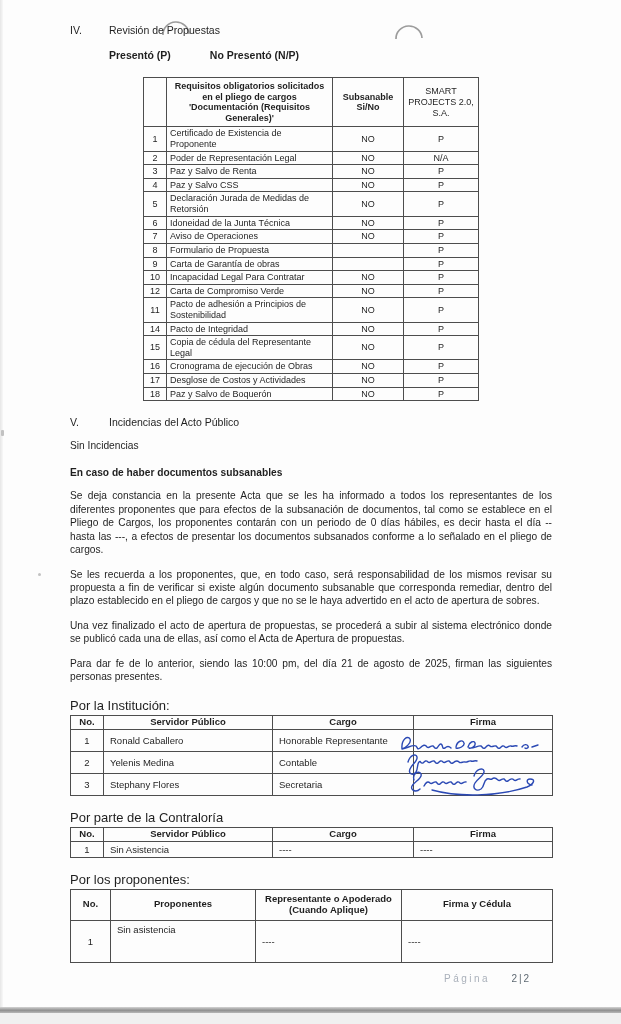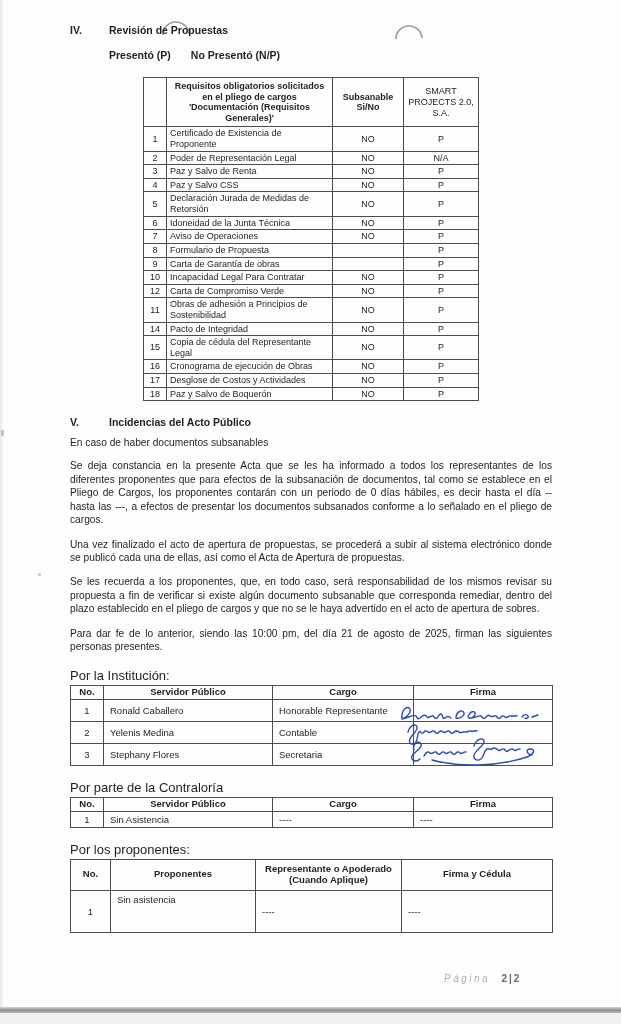--- a/index.html
+++ b/index.html
@@ -12,56 +12,56 @@
     background:linear-gradient(90deg,#e6e6e6,#f8f8f8);}
   .speck{position:absolute;background:#c2c2c2;border-radius:50%;}
   .scan-edge{position:absolute;left:0;top:1007px;width:100%;height:6px;
     background:linear-gradient(180deg,#d4d4d4,#8f8f8f 55%,#b7b7b7);}
   .below-edge{position:absolute;left:0;top:1013px;width:100%;height:11px;background:#f0f0f0;}
 
   .punch-hole{position:absolute;}
 
   .content{position:absolute;left:70px;top:24px;width:482px;}
 
-  .sec-heading{display:flex;font-weight:bold;font-size:10.5px;}
+  .sec-heading{display:flex;font-weight:normal;font-size:10.5px;}
   .sec-heading .sec-num{width:39px;flex:0 0 39px;}
-  .legend{margin-top:13px;padding-left:39px;font-weight:bold;font-size:10.5px;display:flex;gap:20px;}
+  .legend{margin-top:13px;padding-left:39px;font-weight:bold;font-size:10.5px;display:flex;gap:39px;}
 
   table{border-collapse:collapse;table-layout:fixed;}
   th,td{border:1px solid #4d4d4d;}
 
   .req-table{margin:16px 0 13px 73px;width:335px;font-size:9px;line-height:1.18;}
   .req-table th{padding:3px 2px;text-align:center;vertical-align:middle;font-weight:bold;}
   .req-table th.smart{font-weight:normal;}
   .req-table td{padding:1px 3px;vertical-align:middle;}
   .req-table td.c{text-align:center;padding:1px 1px;}
   .col-num{width:23px;} .col-name{width:166px;} .col-sub{width:71px;} .col-res{width:75px;}
 
   .sec5{margin-top:15px;}
   .plain-line{margin-top:12px;font-size:10.2px;}
-  .bold-line{margin-top:9px;font-size:10.2px;font-weight:normal;}
+  .bold-line{margin-top:16px;font-size:10.2px;font-weight:bold;}
   .para{margin:11px 0 0 0;font-size:10.2px;line-height:1.32;text-align:justify;}
 
   .caption{margin-top:14px;font-size:13px;}
   .sig-table{width:482px;font-size:9.5px;margin-top:2px;}
   .sig-table th{font-weight:bold;text-align:center;padding:1px 2px;line-height:1.15;}
   .sig-table td{padding:2px 6px;vertical-align:middle;}
   .sig-table td.c{text-align:center;padding:2px 1px;}
   .inst-table td{height:17px;}
   .i-col-no{width:33px;} .i-col-serv{width:169px;} .i-col-cargo{width:141px;} .i-col-firma{width:139px;}
   .p-col-no{width:40px;} .p-col-prop{width:145px;} .p-col-rep{width:146px;} .p-col-firma{width:151px;}
   .prop-table td{height:36px;}
   .prop-table td.top{vertical-align:top;padding-top:3px;}
 
   .inst-wrap{position:relative;}
   .signatures-svg{position:absolute;left:312px;top:11px;width:170px;height:82px;pointer-events:none;}
 
   .footer{position:absolute;left:444px;top:973px;font-size:10px;letter-spacing:2.5px;white-space:nowrap;}
-  .footer .lbl{color:#a9b0ba;font-style:italic;}
-  .footer .num{color:#5f6a73;font-weight:bold;margin-left:6px;letter-spacing:2px;}
+  .footer .lbl{color:#a9b0ba;}
+  .footer .num{color:#5f6a73;font-weight:normal;margin-left:16px;letter-spacing:2px;}
 </style>
 </head>
 <body>
 
 <div class="page">
 
   <div class="left-edge"></div>
   <div class="speck" style="left:38px;top:573px;width:3px;height:3px;"></div>
   <div class="speck" style="left:1px;top:430px;width:3px;height:6px;border-radius:1px;"></div>
 
@@ -158,21 +158,21 @@
             <td class="c">P</td>
           </tr>
       <tr>
             <td class="c">12</td>
             <td>Carta de Compromiso Verde</td>
             <td class="c">NO</td>
             <td class="c">P</td>
           </tr>
       <tr>
             <td class="c">11</td>
-            <td>Obras de adhesión a Principios de Sostenibilidad</td>
+            <td>Pacto de adhesión a Principios de Sostenibilidad</td>
             <td class="c">NO</td>
             <td class="c">P</td>
           </tr>
       <tr>
             <td class="c">14</td>
             <td>Pacto de Integridad</td>
             <td class="c">NO</td>
             <td class="c">P</td>
           </tr>
       <tr>
@@ -199,25 +199,26 @@
             <td class="c">NO</td>
             <td class="c">P</td>
           </tr>
     </tbody>
       </table>
 
     <div class="sec-heading sec5">
       <span class="sec-num">V.</span>
       <span>Incidencias del Acto Público</span>
     </div>
+    <div class="plain-line">Sin Incidencias</div>
     <div class="bold-line">En caso de haber documentos subsanables</div>
 
     <p class="para">Se deja constancia en la presente Acta que se les ha informado a todos los representantes de los diferentes proponentes que para efectos de la subsanación de documentos, tal como se establece en el Pliego de Cargos, los proponentes contarán con un periodo de 0 días hábiles, es decir hasta el día -- hasta las ---, a efectos de presentar los documentos subsanados conforme a lo señalado en el pliego de cargos.</p>
+    <p class="para">Se les recuerda a los proponentes, que, en todo caso, será responsabilidad de los mismos revisar su propuesta a fin de verificar si existe algún documento subsanable que corresponda remediar, dentro del plazo establecido en el pliego de cargos y que no se le haya advertido en el acto de apertura de sobres.</p>
     <p class="para">Una vez finalizado el acto de apertura de propuestas, se procederá a subir al sistema electrónico donde se publicó cada una de ellas, así como el Acta de Apertura de propuestas.</p>
-    <p class="para">Se les recuerda a los proponentes, que, en todo caso, será responsabilidad de los mismos revisar su propuesta a fin de verificar si existe algún documento subsanable que corresponda remediar, dentro del plazo establecido en el pliego de cargos y que no se le haya advertido en el acto de apertura de sobres.</p>
     <p class="para">Para dar fe de lo anterior, siendo las 10:00 pm, del día 21 de agosto de 2025, firman las siguientes personas presentes.</p>
 
     <div class="caption">Por la Institución:</div>
     <div class="inst-wrap">
       <table class="sig-table inst-table">
         <colgroup>
             <col class="i-col-no">
             <col class="i-col-serv">
             <col class="i-col-cargo">
             <col class="i-col-firma">

